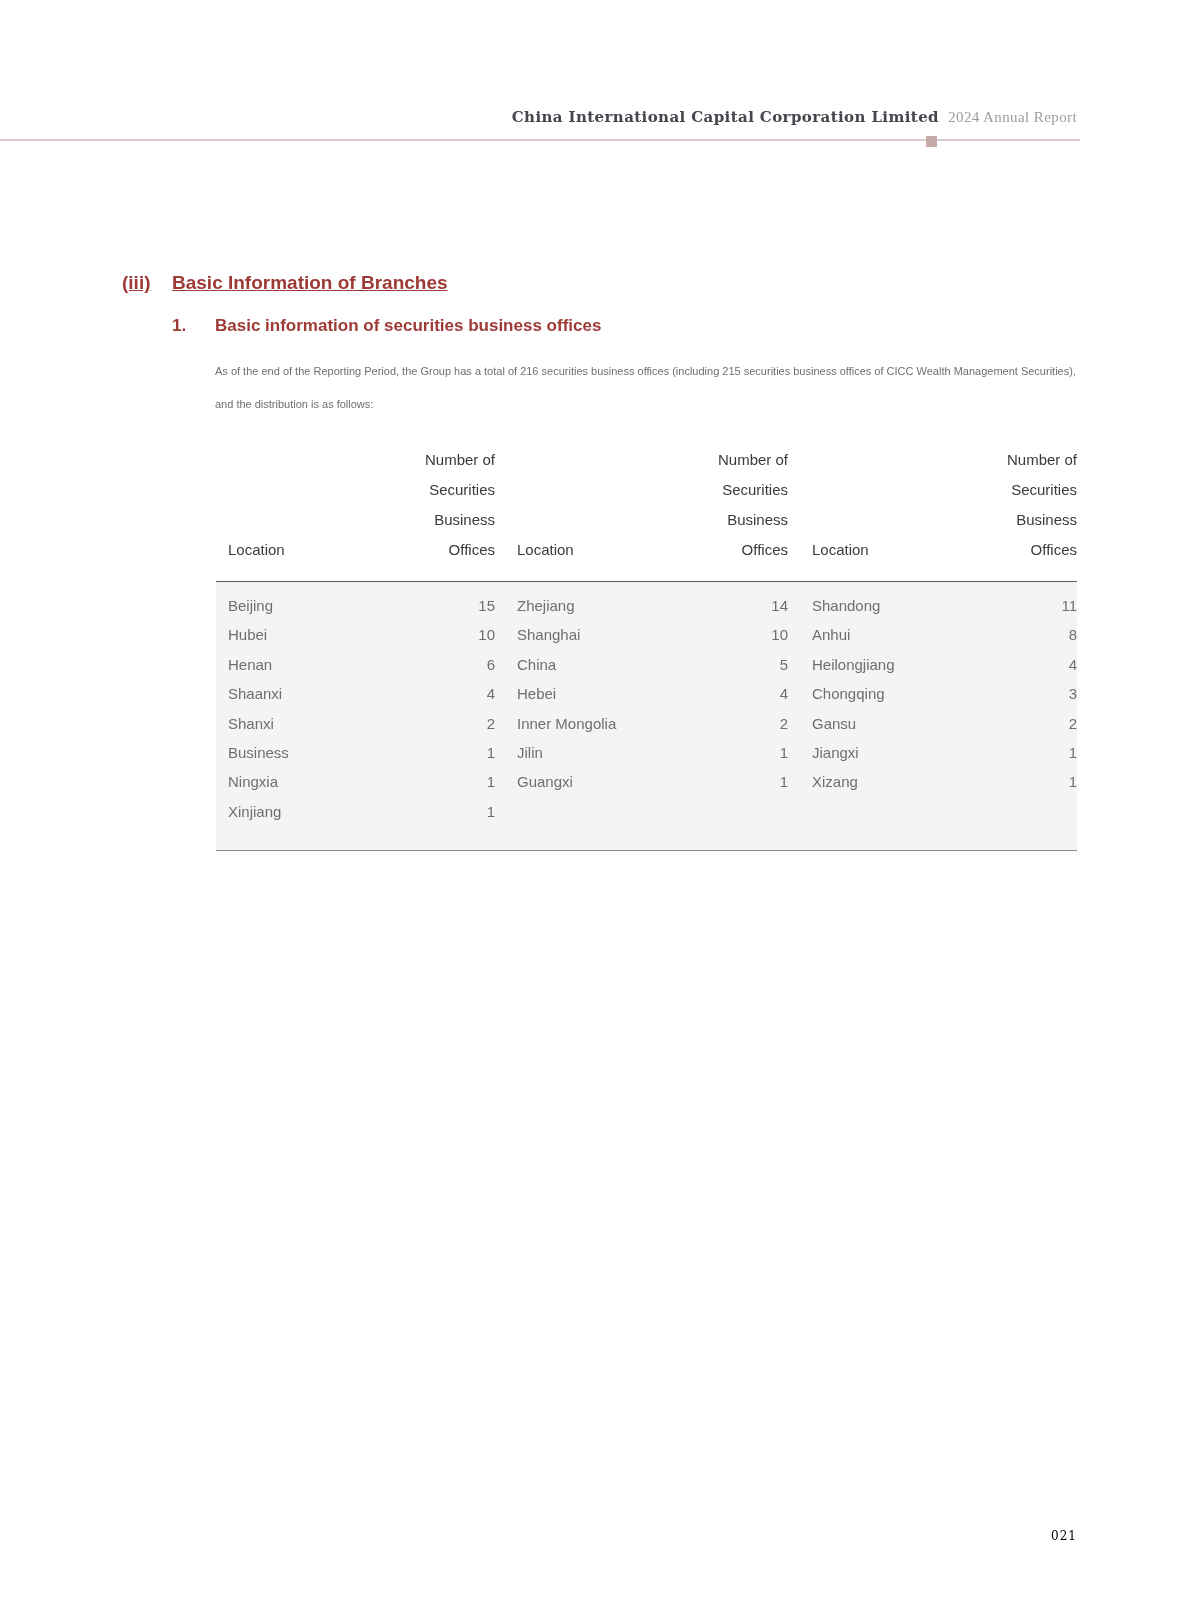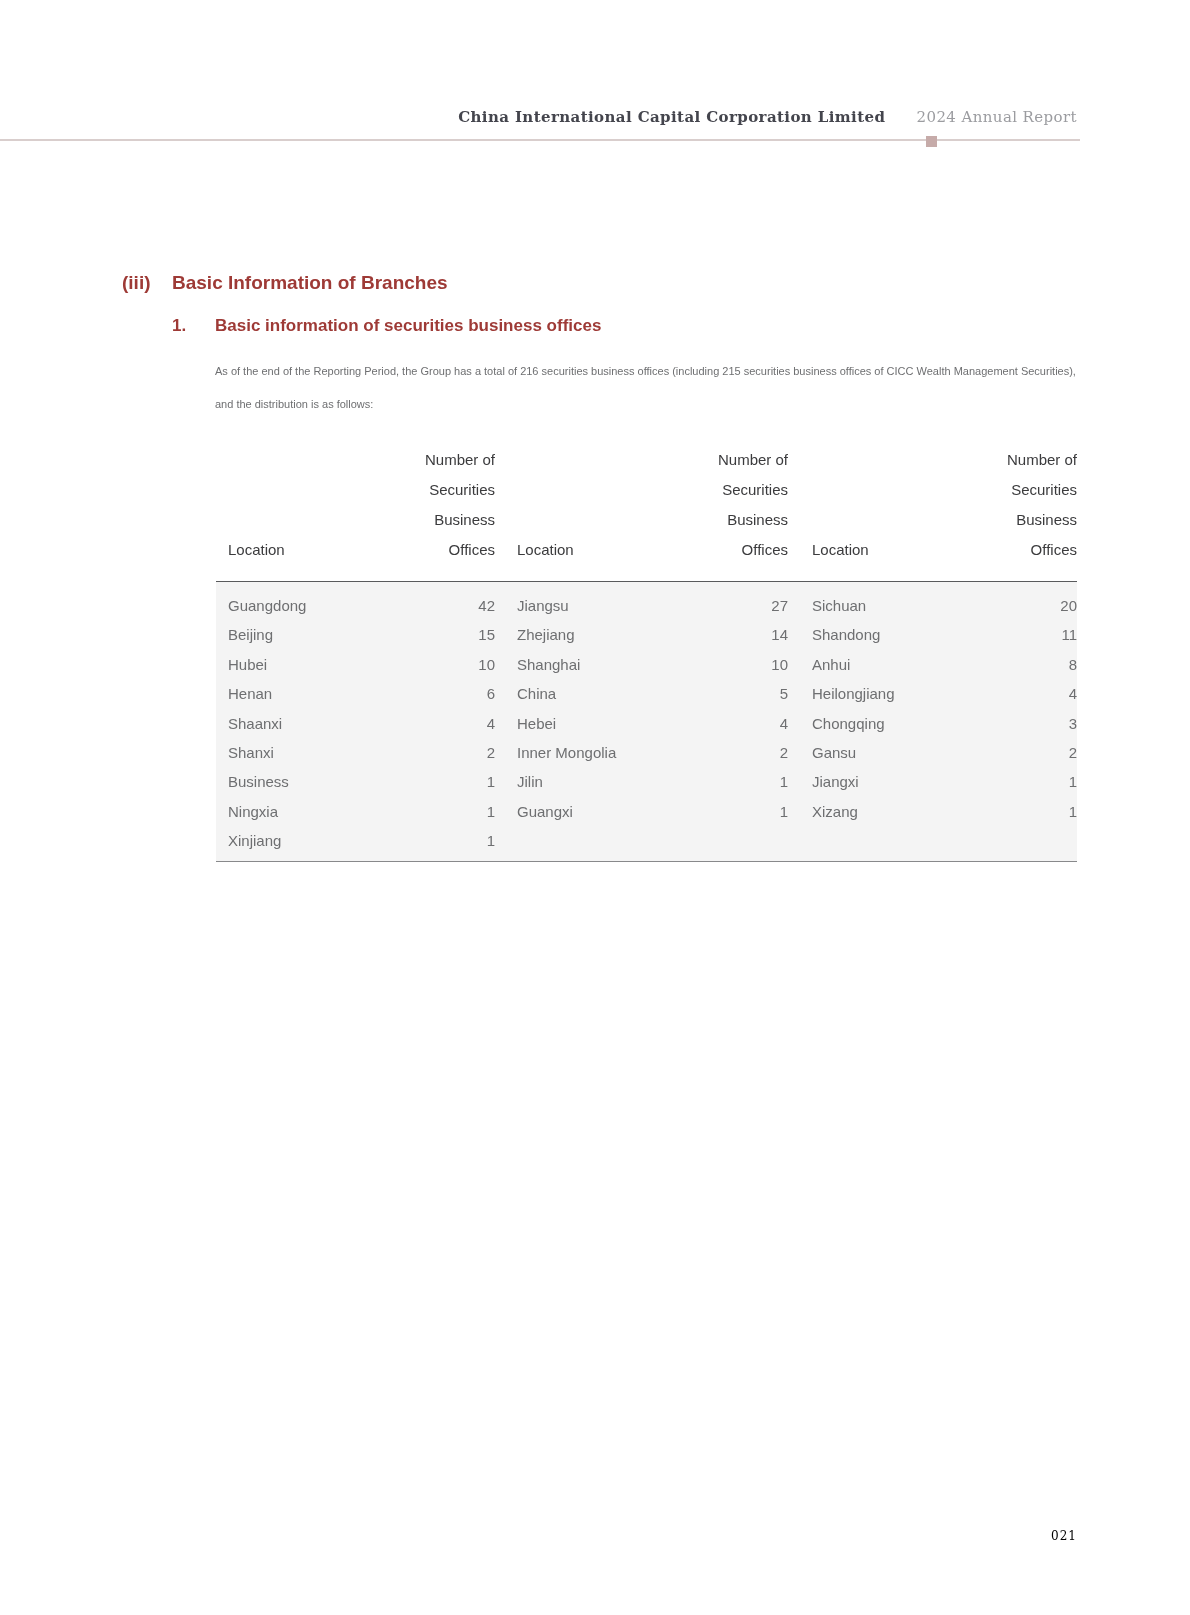--- a/index.html
+++ b/index.html
@@ -18,21 +18,21 @@
     top: 108px;
     left: 0;
     width: 1077px;
     text-align: right;
     font-family: "DejaVu Serif", serif;
     font-size: 15px;
     letter-spacing: 0.4px;
     white-space: nowrap;
   }
   .header-company { color: #44454d; font-weight: bold; }
-  .header-report  { color: #9b9ca0; margin-left: 26px; font-weight: normal; }
+  .header-report  { color: #9b9ca0; margin-left: 4px; font-weight: normal; font-family: Liberation Serif, serif; }
   .header-rule {
     position: absolute;
     top: 139px;
     left: 0;
     width: 1080px;
     height: 2px;
     background: #d9cecd;
   }
   .header-square {
     position: absolute;
@@ -45,20 +45,21 @@
 
   
   .h1 {
     position: absolute;
     top: 272px;
     left: 122px;
     font-size: 19px;
     font-weight: bold;
     color: #9e3a36;
     display: flex;
+    text-decoration: underline;
   }
   .h1 .idx { width: 50px; flex: none; }
   .h2 {
     position: absolute;
     top: 316px;
     left: 172px;
     font-size: 17px;
     font-weight: bold;
     color: #9e3a36;
     display: flex;
@@ -117,21 +118,21 @@
     padding: 0;
     white-space: nowrap;
     overflow: hidden;
   }
   table.offices tbody td.num { text-align: right; }
   table.offices tbody td.loc1 { padding-left: 12px; }
   table.offices tbody td.loc2 { padding-left: 22px; }
   table.offices tbody td.loc3 { padding-left: 24px; }
   table.offices tbody tr:first-child td { padding-top: 9px; }
   table.offices tbody tr:last-child td {
-    padding-bottom: 5px;
+    padding-bottom: 24px;
     border-bottom: 1px solid #88898b;
   }
 
   
   .page-number {
     position: absolute;
     top: 1529px;
     left: 0;
     width: 1077px;
     text-align: right;
@@ -192,28 +193,20 @@
           <td class="loc3">Location</td>
           <td class="num">
             <div>Number of</div>
             <div>Securities</div>
             <div>Business Offices</div>
           </td>
         </tr>
       </thead>
       <tbody>
         <tr>
-          <td class="loc1">Guangdong</td>
-          <td class="num">42</td>
-          <td class="loc2">Jiangsu</td>
-          <td class="num">27</td>
-          <td class="loc3">Sichuan</td>
-          <td class="num">20</td>
-        </tr>
-        <tr>
           <td class="loc1">Beijing</td>
           <td class="num">15</td>
           <td class="loc2">Zhejiang</td>
           <td class="num">14</td>
           <td class="loc3">Shandong</td>
           <td class="num">11</td>
         </tr>
         <tr>
           <td class="loc1">Hubei</td>
           <td class="num">10</td>

